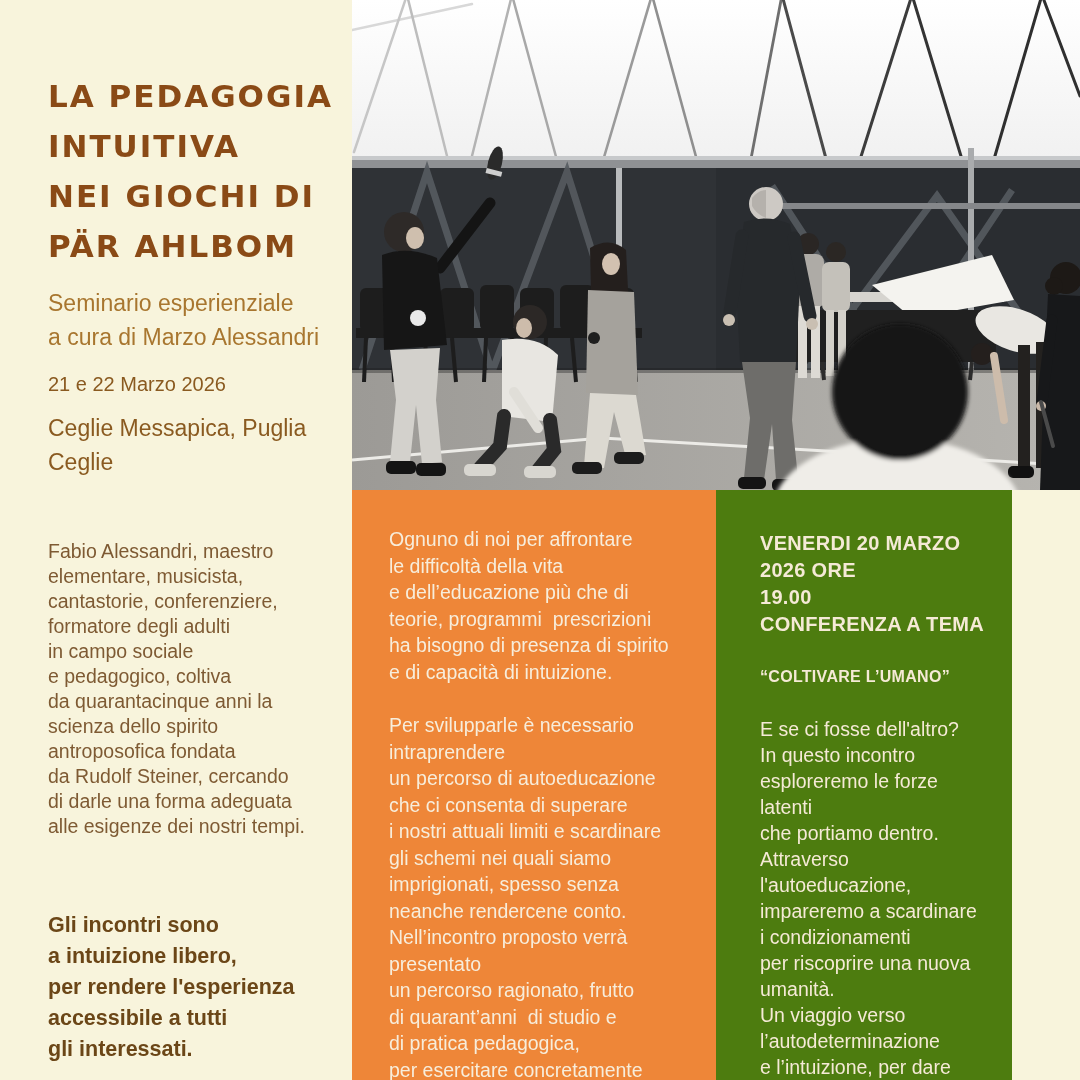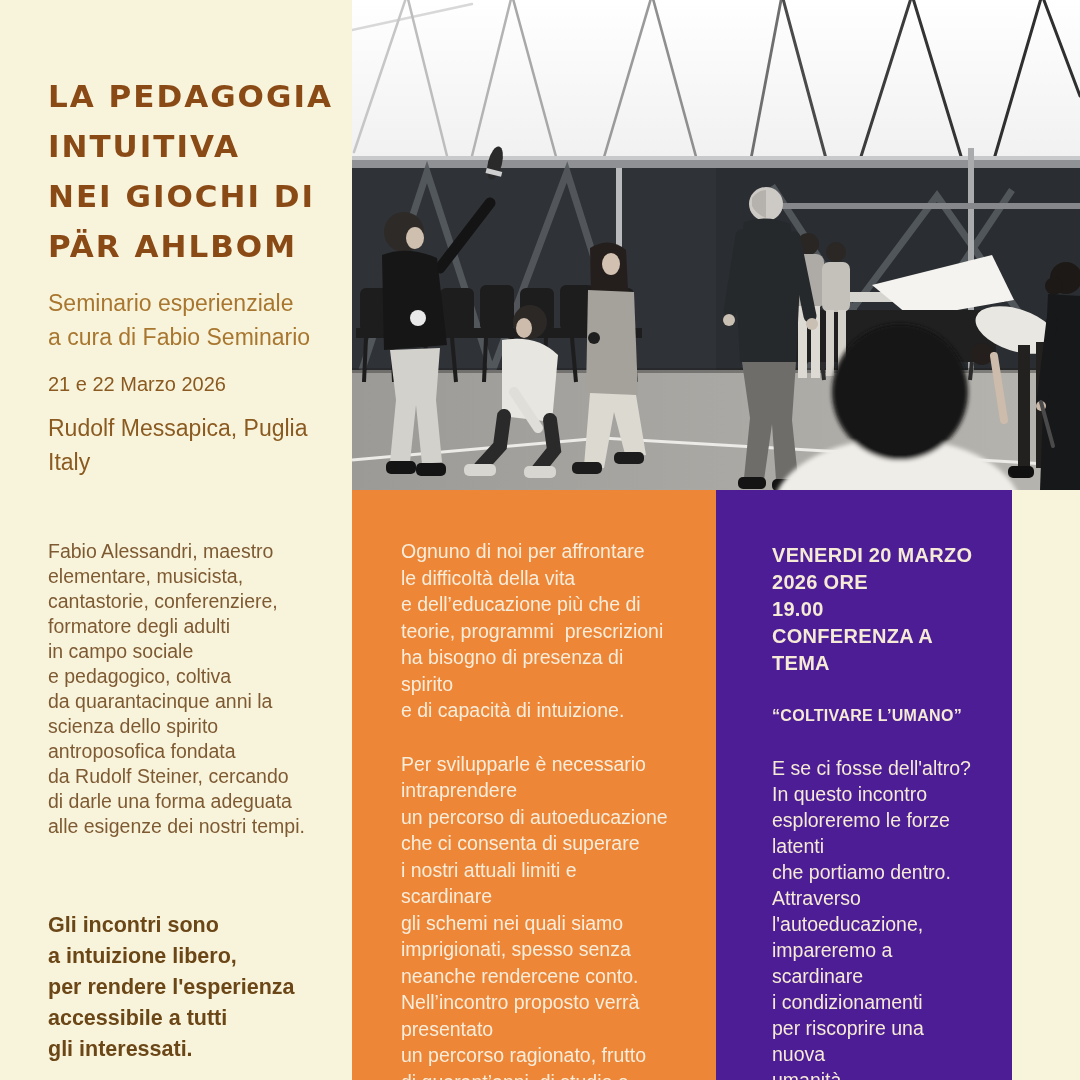--- a/index.html
+++ b/index.html
@@ -20,50 +20,50 @@
   .subtitle{top:263px;width:300px;font-size:23px;line-height:34px;color:#a8762f;}
   .date-line{top:346px;left:52px;font-size:20px;line-height:36px;color:#8a5a20;}
   .location-line{top:388px;left:52px;font-size:23px;line-height:34px;color:#8a5a20;}
   .bio{top:519px;width:300px;font-size:19.5px;line-height:25px;color:#7e5a33;}
   .note{top:888px;left:52px;width:296px;font-weight:bold;font-size:21.5px;line-height:31px;color:#6b4617;}
   
   .photo{position:absolute;left:352px;top:0;width:728px;height:490px;background:#f4f4f4;}
   .photo svg{display:block;width:100%;height:100%;}
   
   .panel{position:absolute;top:490px;height:590px;box-sizing:border-box;}
-  .panel p{margin:16px;white-space:pre-wrap;}
+  .panel p{margin:4px;white-space:pre-wrap;}
   .orange-panel{
     left:352px;width:364px;background:#ee8638;
     padding:32px 28px 0 33px;color:#f7eddb;
     font-size:19.5px;line-height:26.5px;
   }
   .orange-panel .para2{margin-top:27px;}
   .red-panel{
-    left:716px;width:296px;background:#4c1d95;
+    left:716px;width:296px;background:#4d7c0f;
     padding:36px 22px 12px 40px;color:#f5ead6;
     font-size:19.5px;line-height:26px;
   }
   .red-panel .hdr{font-weight:bold;font-size:20px;line-height:27px;letter-spacing:.3px;}
   .red-panel .theme{font-weight:bold;font-size:16px;margin-top:26px;letter-spacing:.3px;}
   .red-panel .body{margin-top:26px;}
 </style>
 </head>
 <body>
 
 <div class="poster">
 
   <aside class="left-col">
     <h1 class="block poster-title">LA PEDAGOGIA
 INTUITIVA
 NEI GIOCHI DI
 PÄR AHLBOM</h1>
     <p class="block subtitle">Seminario esperienziale
-a cura di Fabio Seminario</p>
+a cura di Marzo Alessandri</p>
     <p class="block date-line">21 e 22 Marzo 2026</p>
-    <p class="block location-line">Rudolf Messapica, Puglia Italy</p>
+    <p class="block location-line">Ceglie Messapica, Puglia Ceglie</p>
     <p class="block bio">Fabio Alessandri, maestro
 elementare, musicista,
 cantastorie, conferenziere,
 formatore degli adulti
 in campo sociale
 e pedagogico, coltiva
 da quarantacinque anni la
 scienza dello spirito
 antroposofica fondata
 da Rudolf Steiner, cercando

